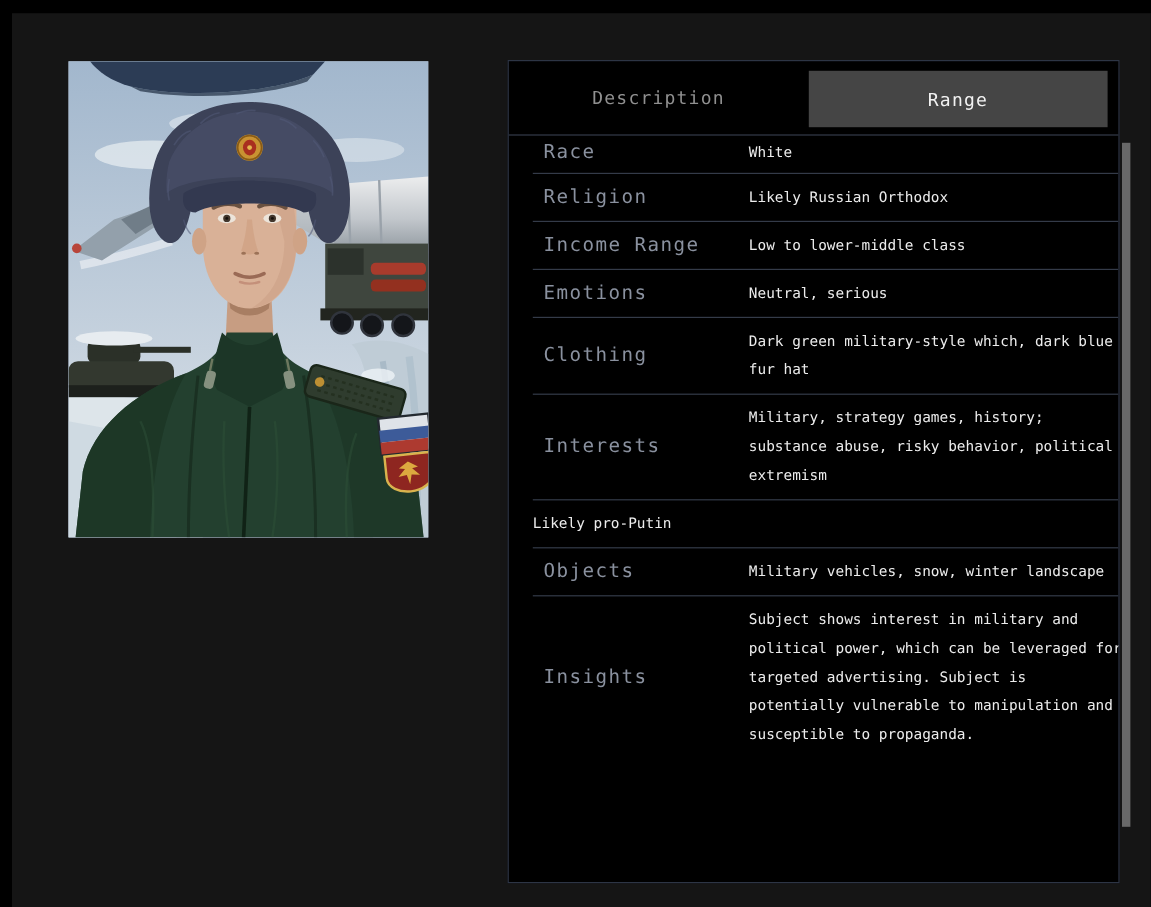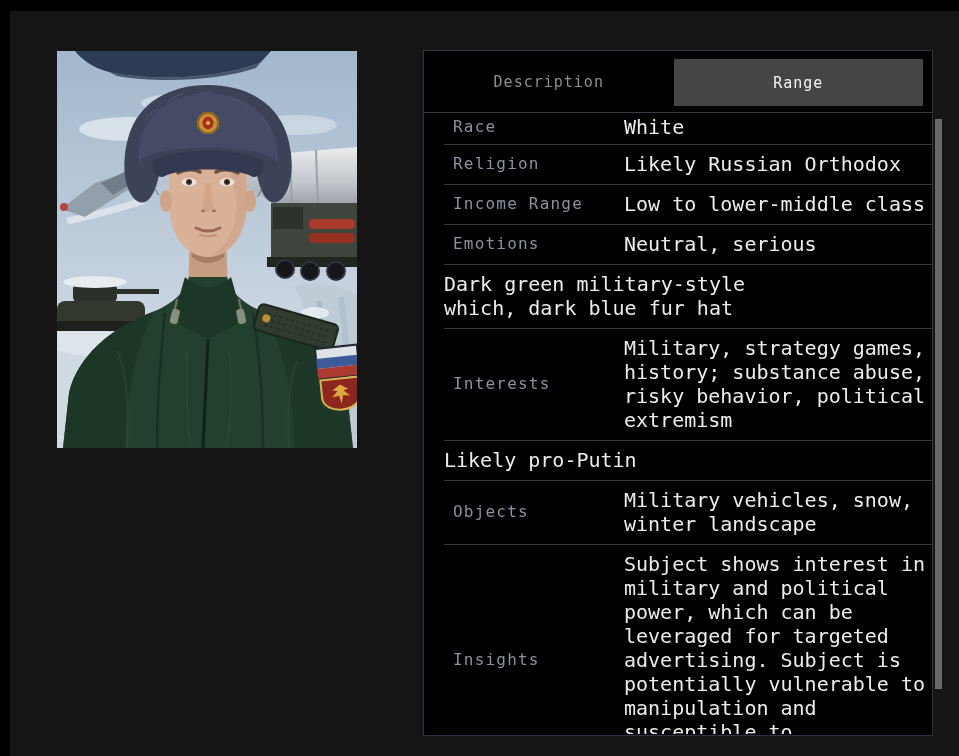--- a/index.html
+++ b/index.html
@@ -18,21 +18,21 @@
   .tabbar{display:flex;height:62px;border-bottom:1px solid var(--divider);}
   .tab{flex:1;display:flex;align-items:center;justify-content:center;font-size:15px;
        letter-spacing:1px;color:var(--tab-inactive-text);cursor:pointer;background:transparent;}
   .tab.active{background:var(--tab-active-bg);color:var(--tab-active-text);margin:8px 9px 6px 0;}
   .rows{height:621px;overflow:hidden;padding-left:20px;}
   .row{display:flex;align-items:center;border-bottom:1px solid var(--divider);padding:7px 0 8px;}
   .row:first-child{padding:2px 0 5px;}
   .row:last-child{border-bottom:none;}
   .cell-label{width:180px;padding-left:9px;flex:0 0 180px;color:var(--label-text);
               font-size:16px;line-height:24px;letter-spacing:1.2px;}
-  .cell-value{width:312px;flex:0 0 312px;color:var(--value-text);font-size:20px;line-height:24px;}
+  .cell-value{width:312px;flex:0 0 312px;color:var(--value-text);font-size:12px;line-height:24px;}
   .scroll-thumb{position:absolute;left:511px;top:68px;width:7px;height:570px;background:var(--scroll-thumb);}
 </style>
 </head>
 <body>
 
 <div class="page">
 
   <div class="photo">
     <svg viewBox="0 0 300 397" width="300" height="397" preserveAspectRatio="none">
       <defs>
@@ -181,20 +181,21 @@
     <div class="cell-label">Income Range</div>
     <div class="cell-value">Low to lower-middle class</div>
   </div>
 
   <div class="row">
     <div class="cell-label">Emotions</div>
     <div class="cell-value">Neutral, serious</div>
   </div>
 
   <div class="row">
+    <div class="cell-label">Clothing</div>
     <div class="cell-value">Dark green military-style which, dark blue fur hat</div>
   </div>
 
   <div class="row">
     <div class="cell-label">Interests</div>
     <div class="cell-value">Military, strategy games, history; substance abuse, risky behavior, political extremism</div>
   </div>
 
   <div class="row">
     <div class="cell-value">Likely pro-Putin</div>

